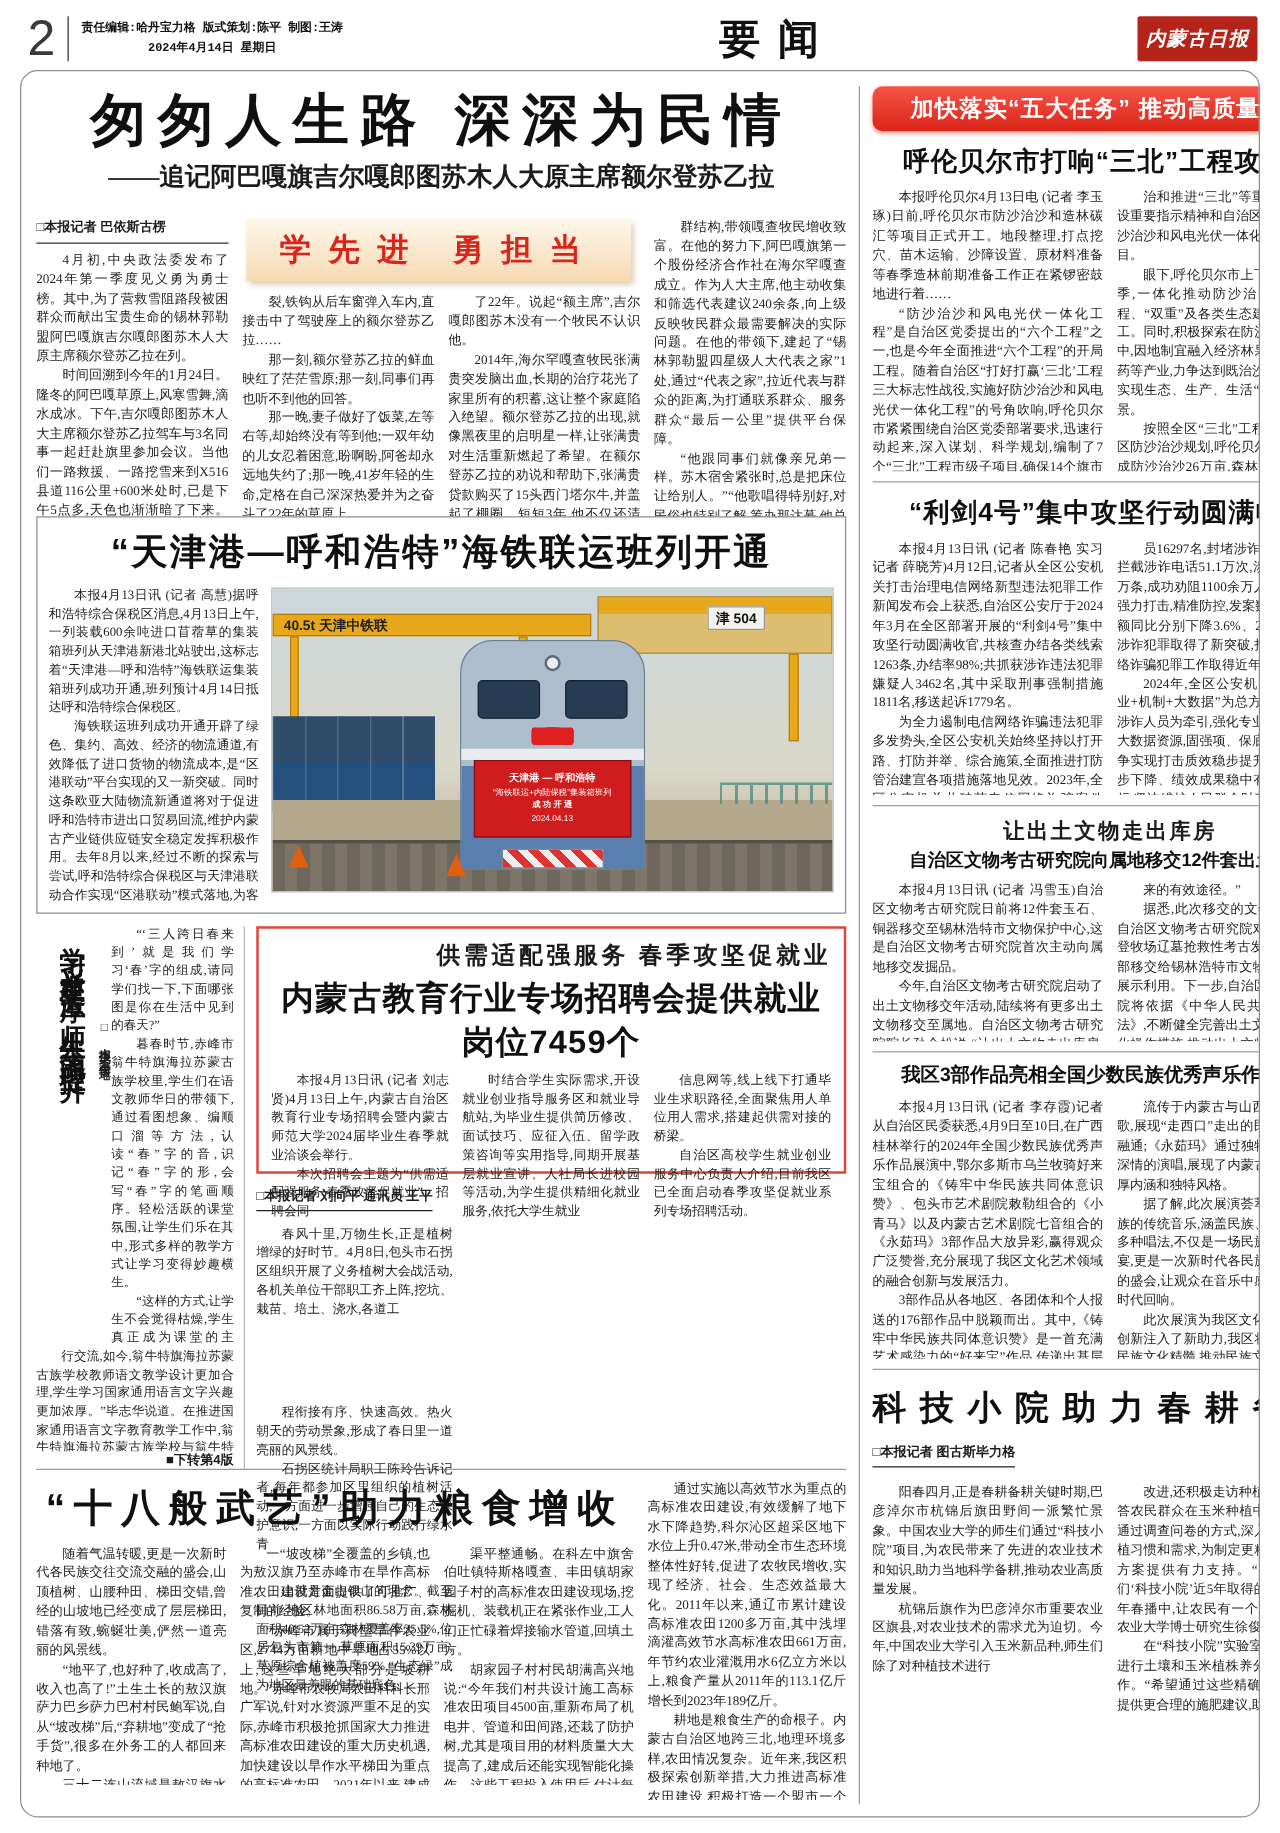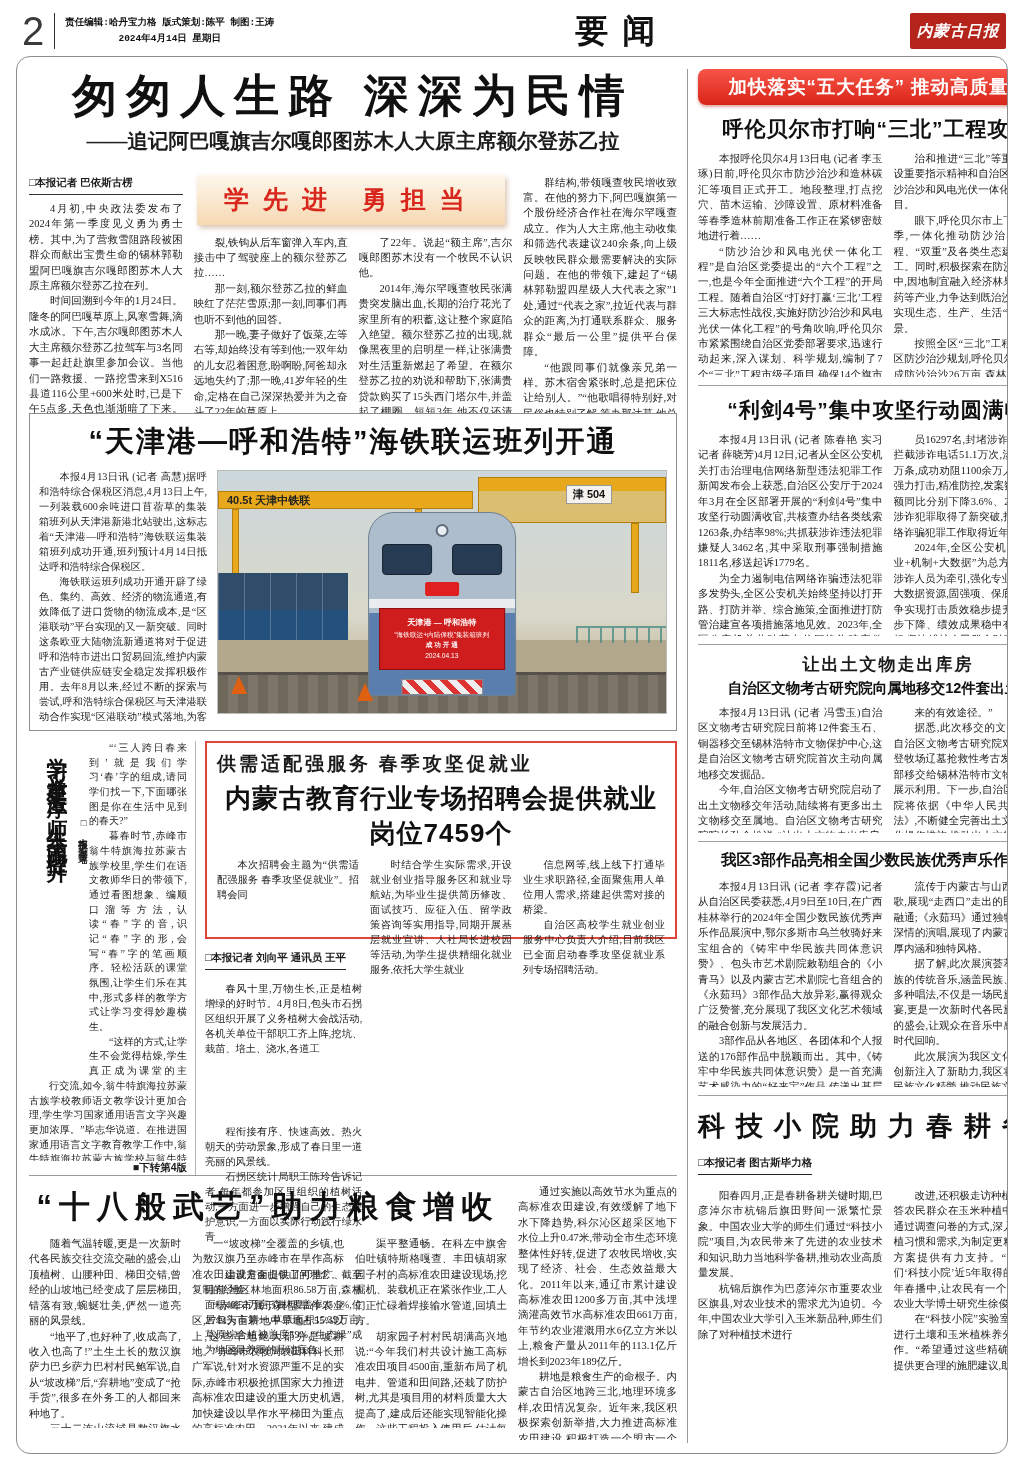--- a/index.html
+++ b/index.html
@@ -84,21 +84,21 @@
   .mid-row { margin-top:10px; height:434px; display:flex; }
   .edu { width:158px; flex:none; display:flex; flex-direction:column; }
   .edu-top { display:flex; height:336px; }
   .edu-head { writing-mode:vertical-rl; font-size:21px; letter-spacing:7px; line-height:1.1; width:40px; }
   .edu-byline { writing-mode:vertical-rl; font-family:"Liberation Sans",sans-serif; font-weight:bold; font-size:9.5px; width:20px; padding-top:76px; letter-spacing:2px; }
   .edu-col { flex:1; height:336px; font-size:10px; }
   .edu-bottom { flex:1; font-size:10px; overflow:hidden; margin-top:2px; }
   .mid-right { flex:1; border-left:1px solid #b5b5b5; margin-left:8px; padding-left:9px; }
 
   .redbox { border:2px solid #e0453a; padding:8px 10px; height:198px; }
-  .redbox .kick { font-size:19px; font-weight:bold; text-align:left; letter-spacing:3px; }
+  .redbox .kick { font-size:19px; font-weight:bold; text-align:right; letter-spacing:3px; }
   .redbox .h1 { font-size:26px; text-align:center; letter-spacing:1px; margin:4px 0 7px; }
   .redbox .col { width:33.3%; height:116px; overflow:hidden; font-size:10.2px; }
 
   .tree { margin-top:8px; }
   .tree .h1 { font-size:28px; text-align:center; letter-spacing:8px; margin:2px 0 6px; }
   .tree .col { width:33.3%; height:132px; overflow:hidden; font-size:10.2px; }
   .tree .byline { display:inline-block; border-bottom:1.5px solid #222; }
 
   
   .grain { border-top:1px solid #9a9a9a; padding-top:8px; height:268px; display:flex; gap:11px; }
@@ -229,20 +229,21 @@
         <div class="jump">■下转第4版</div>
       </div>
 
       <div class="mid-right">
 
         <div class="redbox">
           <div class="kick">供需适配强服务 春季攻坚促就业</div>
           <div class="h1 hx">内蒙古教育行业专场招聘会提供就业岗位7459个</div>
           <div class="cols">
             <div class="col txt">
+                <p>本报4月13日讯 (记者 刘志贤)4月13日上午,内蒙古自治区教育行业专场招聘会暨内蒙古师范大学2024届毕业生春季就业洽谈会举行。</p>
                 <p>本次招聘会主题为“供需适配强服务 春季攻坚促就业”。招聘会同</p>
               </div>
             <div class="col txt">
                 <p>时结合学生实际需求,开设就业创业指导服务区和就业导航站,为毕业生提供简历修改、面试技巧、应征入伍、留学政策咨询等实用指导,同期开展基层就业宣讲、人社局长进校园等活动,为学生提供精细化就业服务,依托大学生就业</p>
               </div>
             <div class="col txt">
                 <p>信息网等,线上线下打通毕业生求职路径,全面聚焦用人单位用人需求,搭建起供需对接的桥梁。</p>
                 <p>自治区高校学生就业创业服务中心负责人介绍,目前我区已全面启动春季攻坚促就业系列专场招聘活动。</p>
               </div>
           </div>

